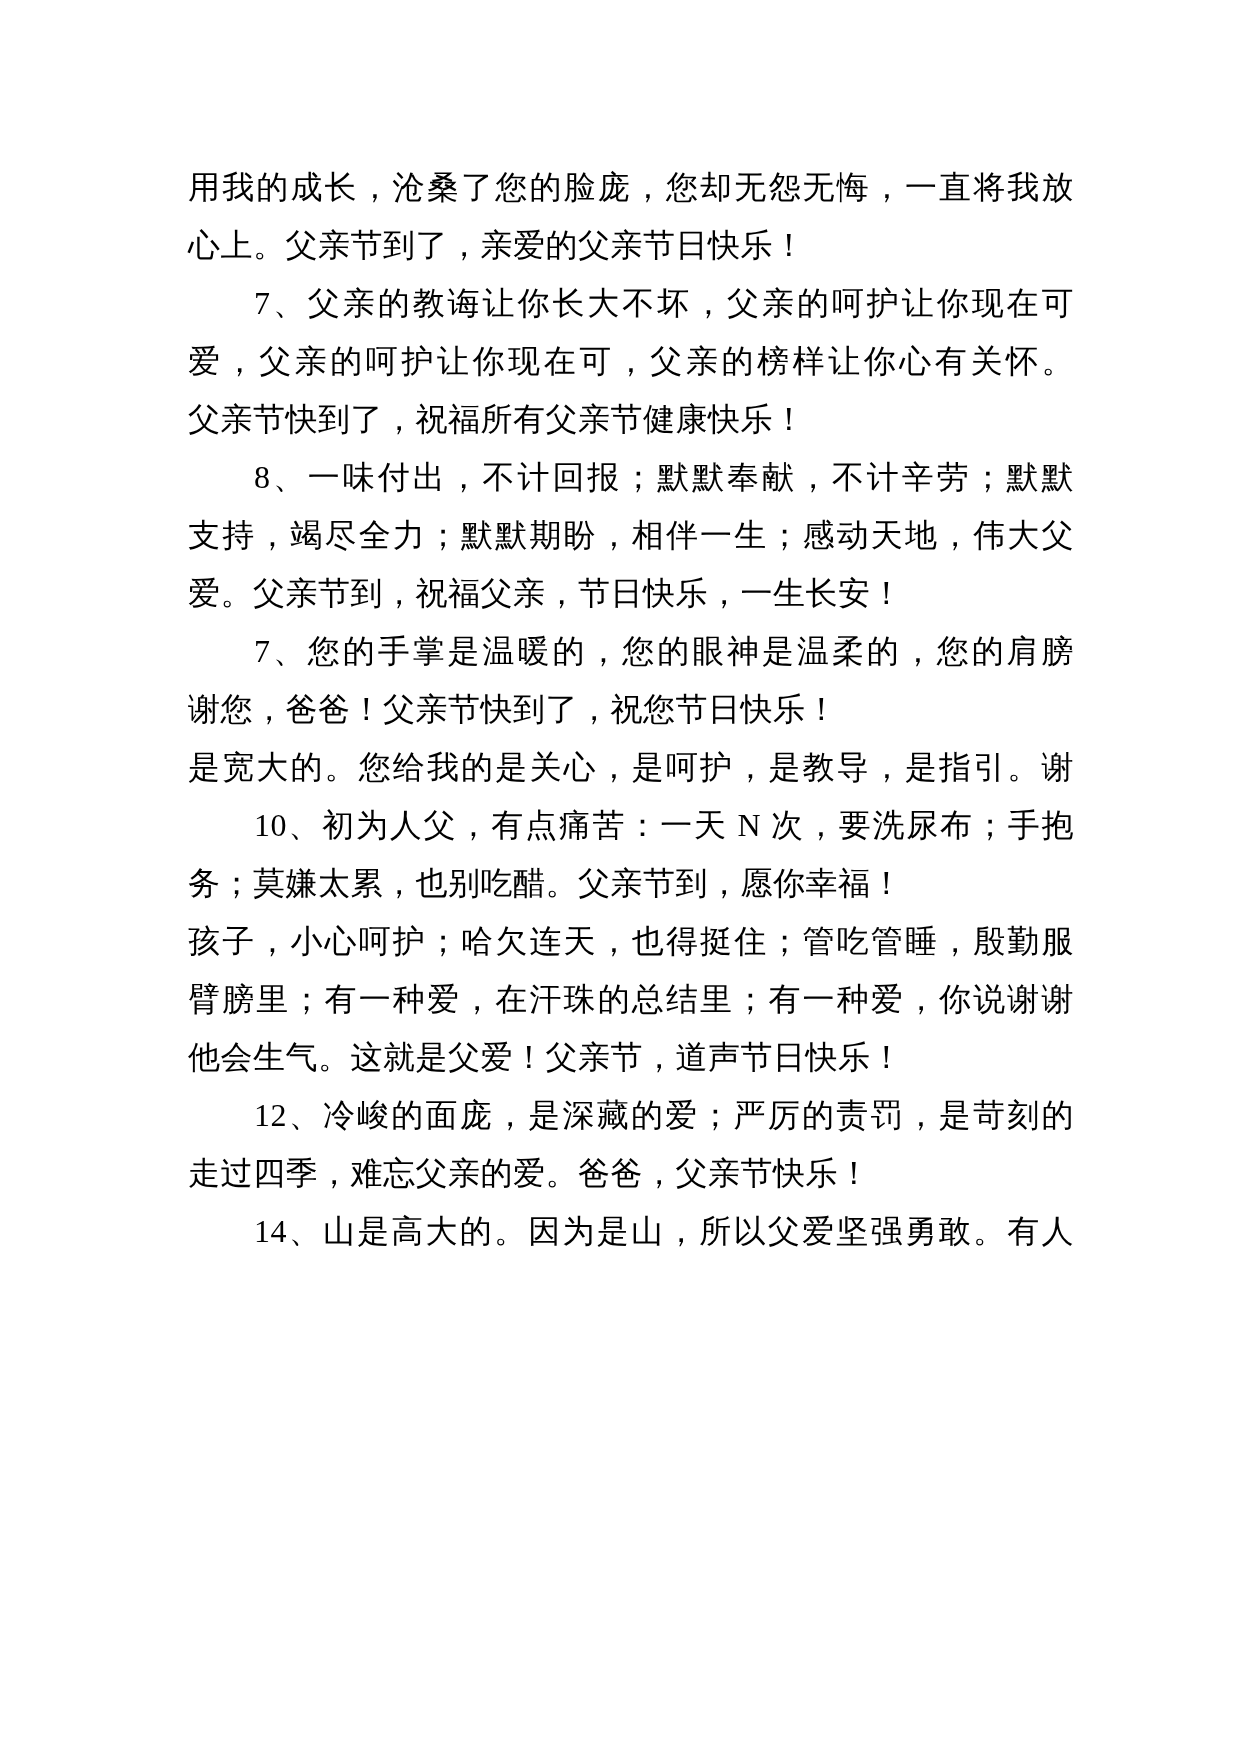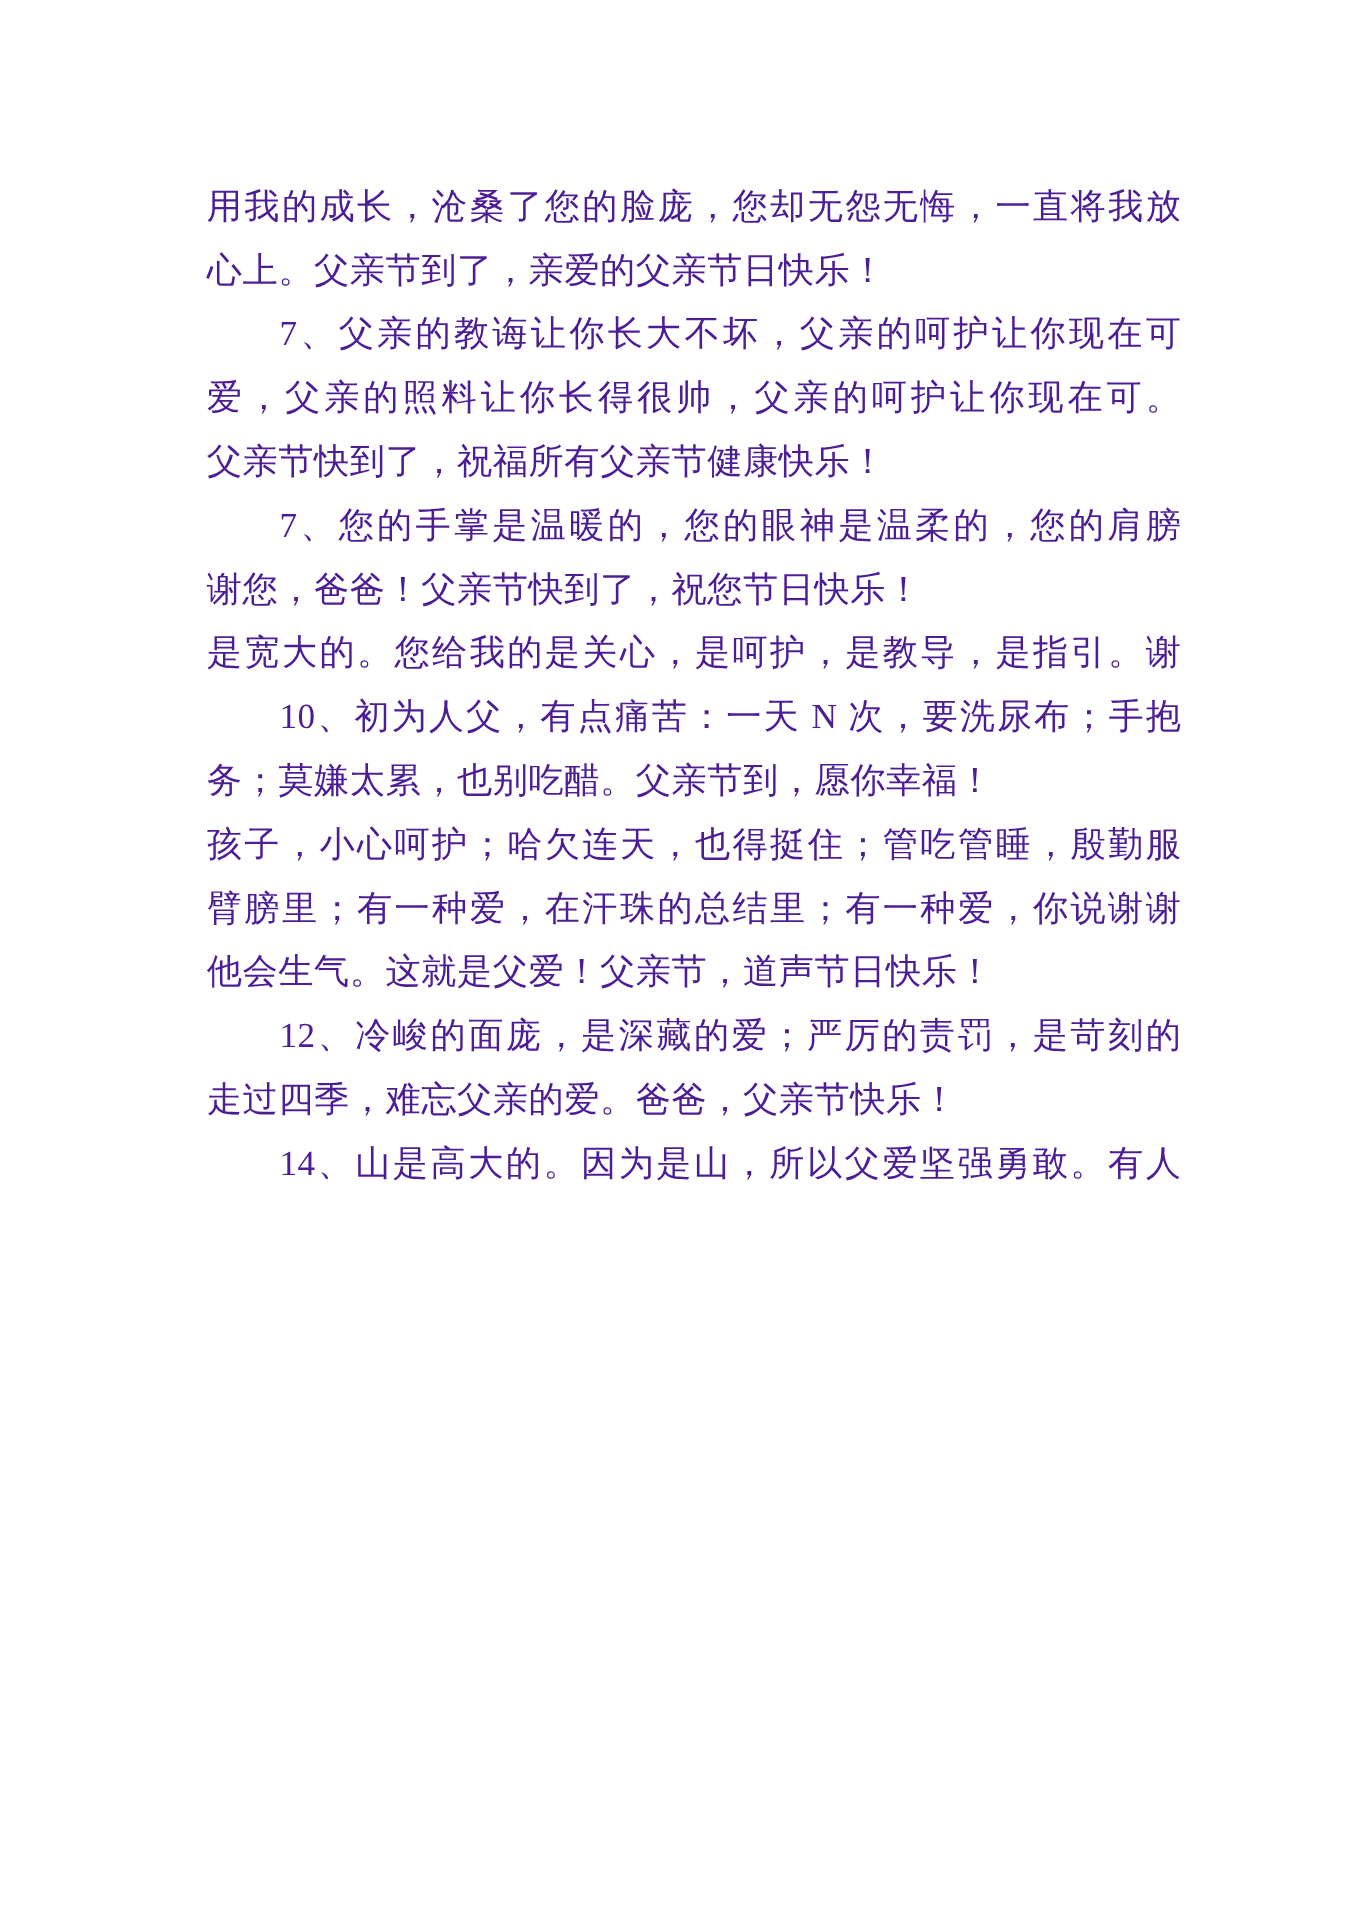--- a/index.html
+++ b/index.html
@@ -49,29 +49,34 @@
   }
   .line.indent {
     padding-left: 66px;
     font-family: Liberation Serif, serif;
   }
 </style>
 </head>
 <body style="background: rgb(255, 255, 255);">
 
 <div class="page">
-  <div class="doc-body" style="color: #4c1d95;">
+  <div class="doc-body" style="color: #000000;">
       <div class="paragraph">
         <div class="line fill">用我的成长，沧桑了您的脸庞，您却无怨无悔，一直将我放</div>
         <div class="line">心上。父亲节到了，亲爱的父亲节日快乐！</div>
       </div>
       <div class="paragraph">
         <div class="line indent fill">7、父亲的教诲让你长大不坏，父亲的呵护让你现在可</div>
-        <div class="line fill">爱，父亲的照料让你长得很帅，父亲的呵护让你现在可。</div>
+        <div class="line fill">爱，父亲的呵护让你现在可，父亲的榜样让你心有关怀。</div>
         <div class="line">父亲节快到了，祝福所有父亲节健康快乐！</div>
+      </div>
+      <div class="paragraph">
+        <div class="line indent fill">8、一味付出，不计回报；默默奉献，不计辛劳；默默</div>
+        <div class="line fill">支持，竭尽全力；默默期盼，相伴一生；感动天地，伟大父</div>
+        <div class="line">爱。父亲节到，祝福父亲，节日快乐，一生长安！</div>
       </div>
       <div class="paragraph">
         <div class="line indent fill">7、您的手掌是温暖的，您的眼神是温柔的，您的肩膀</div>
         <div class="line">谢您，爸爸！父亲节快到了，祝您节日快乐！</div>
         <div class="line fill">是宽大的。您给我的是关心，是呵护，是教导，是指引。谢</div>
       </div>
       <div class="paragraph">
         <div class="line indent fill">10、初为人父，有点痛苦：一天 N 次，要洗尿布；手抱</div>
         <div class="line">务；莫嫌太累，也别吃醋。父亲节到，愿你幸福！</div>
         <div class="line fill">孩子，小心呵护；哈欠连天，也得挺住；管吃管睡，殷勤服</div>

